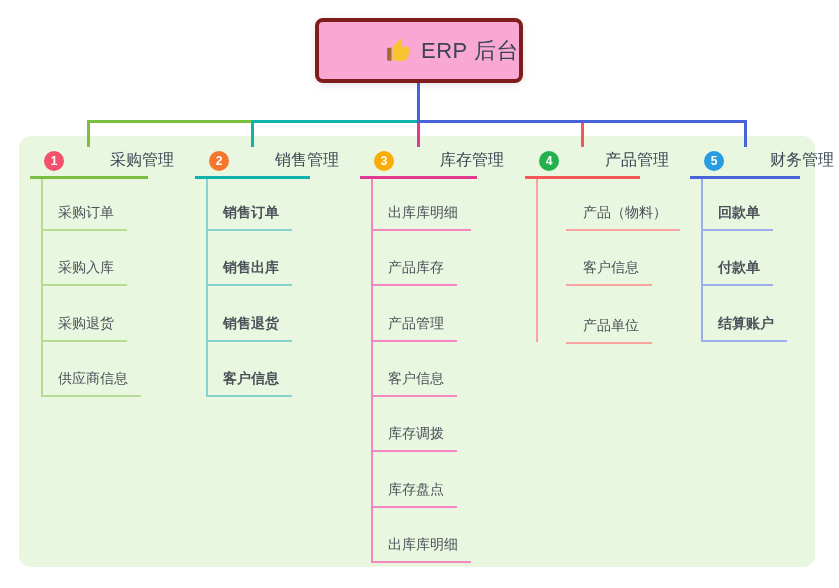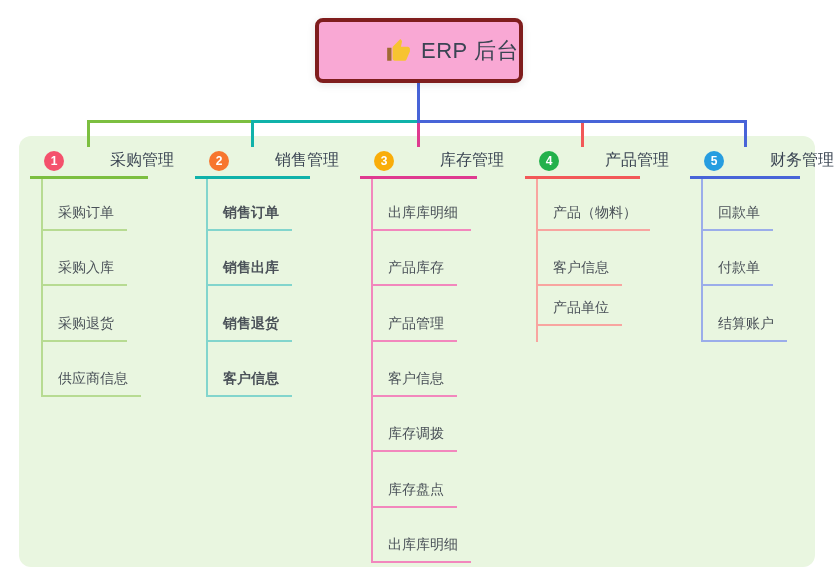--- a/index.html
+++ b/index.html
@@ -60,24 +60,24 @@
   #branch-1 .vline{height:218px;background:#b7db92;}
   #branch-1 .child-label{border-color:#b7db92;} #branch-1 .badge{background:#f4516c;}
   #branch-2{left:195px;} #branch-2 .branch-underline{width:115px;background:#10b2aa;}
   #branch-2 .vline{height:218px;background:#82d5cd;}
   #branch-2 .child-label{border-color:#82d5cd;font-weight:bold;} #branch-2 .badge{background:#f7762e;}
   #branch-3{left:360px;} #branch-3 .branch-underline{width:117px;background:#df3a90;}
   #branch-3 .vline{height:384px;background:#f287bd;}
   #branch-3 .child-label{border-color:#f287bd;} #branch-3 .badge{background:#f9ad09;}
   #branch-4{left:525px;} #branch-4 .branch-underline{width:115px;background:#f25858;}
   #branch-4 .vline{height:163px;background:#f8a5a0;}
-  #branch-4 .child-label{border-color:#f8a5a0;} #branch-4 .badge{background:#23b14b;}
+  #branch-4 .child-label{border-color:#f8a5a0;margin-left:30px;} #branch-4 .badge{background:#23b14b;}
   #branch-5{left:690px;} #branch-5 .branch-underline{width:110px;background:#4864d8;}
   #branch-5 .vline{height:163px;background:#9badea;}
-  #branch-5 .child-label{border-color:#9badea;} #branch-5 .badge{background:#279de0;}
+  #branch-5 .child-label{border-color:#9badea;font-weight:bold;} #branch-5 .badge{background:#279de0;}
 </style>
 </head>
 <body>
 
 <div id="canvas">
 
   <div id="panel"></div>
 
   <div class="line drop" id="drop-1"></div>
   <div class="line drop" id="drop-2"></div>
@@ -141,21 +141,21 @@
 
   <div class="branch" id="branch-4">
     <div class="branch-header">
       <span class="badge">4</span>
       <span class="branch-title">产品管理</span>
     </div>
     <div class="branch-underline"></div>
     <div class="vline"></div>
     <div class="child" style="top:54px"><span class="child-label">产品（物料）</span></div>
     <div class="child" style="top:109px"><span class="child-label">客户信息</span></div>
-    <div class="child" style="top:149px"><span class="child-label">产品单位</span></div>
+    <div class="child" style="top:167px"><span class="child-label">产品单位</span></div>
   </div>
 
   <div class="branch" id="branch-5">
     <div class="branch-header">
       <span class="badge">5</span>
       <span class="branch-title">财务管理</span>
     </div>
     <div class="branch-underline"></div>
     <div class="vline"></div>
     <div class="child" style="top:54px"><span class="child-label">回款单</span></div>

